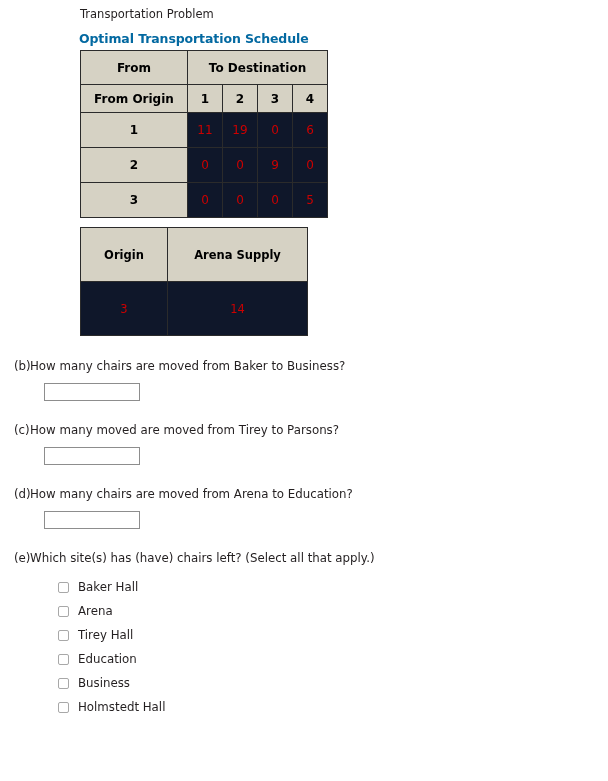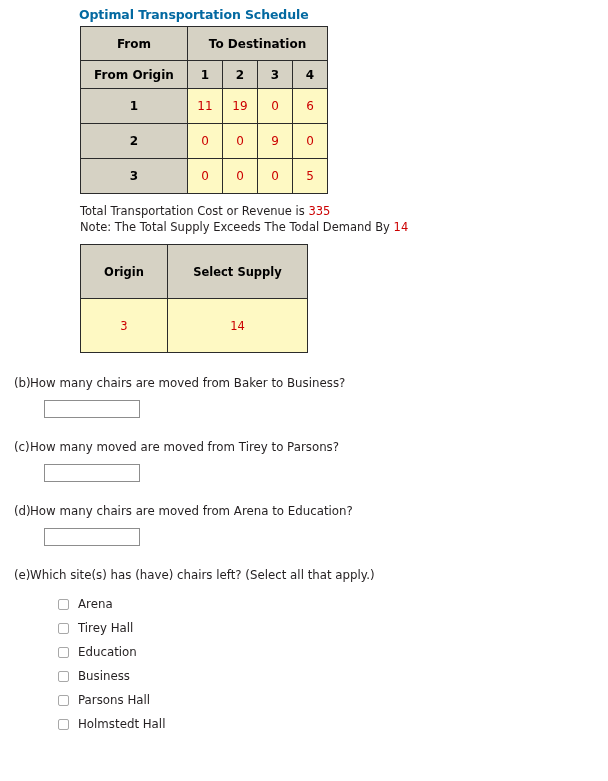--- a/index.html
+++ b/index.html
@@ -54,21 +54,21 @@
     background: #d6d2c4;
     font-weight: bold;
     color: #000000;
   }
   .rowhdr {
     background: #d6d2c4;
     font-weight: bold;
     color: #000000;
   }
   .val {
-    background: #fef9c3;
+    background: #0f172a;
     color: #cc0000;
     font-weight: normal;
     margin-top: 12px;
   }
 
   
   .c-origin { width: 106px; }
   .c-dest   { width: 34px; }
   .r-tall   { height: 33px; }
   .r-mid    { height: 27px; }
@@ -148,20 +148,21 @@
     background: #ffffff;
     margin-right: 9px;
     flex: 0 0 auto;
   }
 </style>
 </head>
 <body>
 
 <div class="solver-block">
 
+  <div class="problem-title">Transportation Problem</div>
 
   <div class="schedule-heading">Optimal Transportation Schedule</div>
 
   <table class="sched">
     <tbody>
       <tr>
         <td class="hdr c-origin r-tall">From</td>
         <td class="hdr r-tall" colspan="4">To Destination</td>
       </tr>
       <tr>
@@ -191,37 +192,27 @@
       <tr>
         <td class="rowhdr c-origin r-data">3</td>
         <td class="val c-dest r-data">0</td>
         <td class="val c-dest r-data">0</td>
         <td class="val c-dest r-data">0</td>
         <td class="val c-dest r-data">5</td>
       </tr>
     </tbody>
   </table>
 
-  <div class="totals">
-    <div>
-      <span>Total Transportation Cost or Revenue is</span>
-      <span class="num">335</span>
-    </div>
-    <div>
-      <span>Note: The Total Supply Exceeds The Todal Demand By</span>
-      <span class="num">14</span>
-    </div>
-  </div>
 
   <div class="excess-wrap">
     <table class="excess">
       <tbody>
         <tr>
           <td class="hdr c-ex-origin r-ex">Origin</td>
-          <td class="hdr c-ex-supply r-ex">Select Supply</td>
+          <td class="hdr c-ex-supply r-ex">Arena Supply</td>
         </tr>
         <tr>
           <td class="val c-ex-origin r-ex">3</td>
           <td class="val c-ex-supply r-ex">14</td>
         </tr>
       </tbody>
     </table>
   </div>
 </div>
 
@@ -259,38 +250,38 @@
 
   <div class="qitem">
     <div class="qline">
       <span class="qlabel">(e)</span>
       <span class="qtext">Which site(s) has (have) chairs left? (Select all that apply.)</span>
     </div>
 
     <div class="choices">
       <label class="choice">
         <span class="cbox"></span>
+        <span>Baker Hall</span>
+      </label>
+      <label class="choice">
+        <span class="cbox"></span>
         <span>Arena</span>
       </label>
       <label class="choice">
         <span class="cbox"></span>
         <span>Tirey Hall</span>
       </label>
       <label class="choice">
         <span class="cbox"></span>
         <span>Education</span>
       </label>
       <label class="choice">
         <span class="cbox"></span>
         <span>Business</span>
       </label>
       <label class="choice">
         <span class="cbox"></span>
-        <span>Parsons Hall</span>
-      </label>
-      <label class="choice">
-        <span class="cbox"></span>
         <span>Holmstedt Hall</span>
       </label>
     </div>
   </div>
 
 </div>
 
 </body></html>

